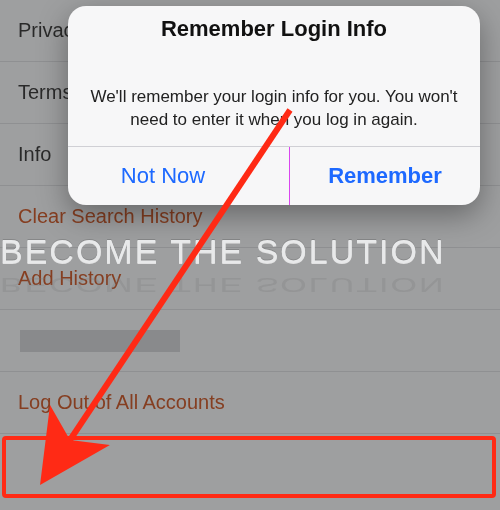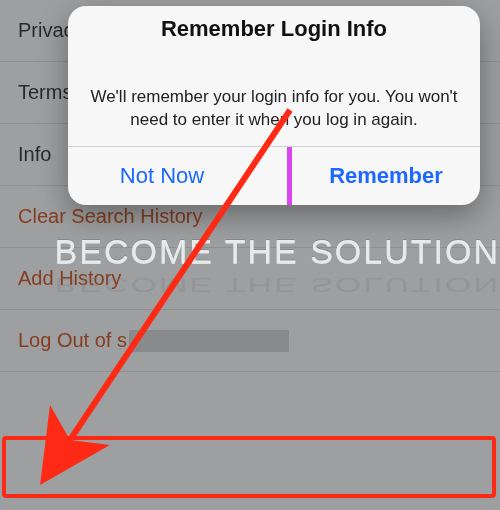--- a/index.html
+++ b/index.html
@@ -55,21 +55,21 @@
       height: 58px;
       display: flex;
       align-items: center;
       justify-content: center;
       font-size: 22px;
       color: #1d69ff;
       background: transparent;
       border: none;
       cursor: pointer;
     }
-    .alert-btn + .alert-btn { border-left: 5px solid #d946ef; }
+    .alert-btn + .alert-btn { border-left: 1px solid #d946ef; }
     .alert-btn.bold { font-weight: 600; }
 
     
     .highlight-box {
       position: absolute;
       left: 2px;
       top: 436px;
       width: 494px;
       height: 62px;
       border: 4px solid #ff2a15;
@@ -81,21 +81,21 @@
       position: absolute;
       left: 0; top: 0;
       width: 500px; height: 510px;
       pointer-events: none;
     }
     
     .watermark {
       position: absolute;
       left: 0; right: 0;
       top: 232px;
-      text-align: right;
+      text-align: left;
       pointer-events: none;
     }
     .watermark-main {
       font-size: 34px;
       letter-spacing: 2px;
       font-weight: 300;
       color: #e8e9ea;
       text-shadow: 0 1px 0 rgba(255,255,255,0.7), 0 -1px 0 rgba(0,0,0,0.15);
       font-family: "Helvetica Neue", Arial, sans-serif;
     }
@@ -130,22 +130,24 @@
   <div class="row">
     <span>Info</span>
   </div>
   <div class="row link">
     <span>Clear Search History</span>
   </div>
   <div class="row link">
     <span>Add History</span>
   </div>
   <div class="row link">
-    <span>Log Out of s</span>
     <span class="redact"></span>
+  </div>
+  <div class="row link">
+    <span>Log Out of All Accounts</span>
   </div>
 </div>
 
 <div class="scrim"></div>
 
 <div class="alert">
   <div class="alert-content">
     <div class="alert-title">Remember Login Info</div>
     <div class="alert-message">We'll remember your login info for you. You won't need to enter it when you log in again.</div>
   </div>

